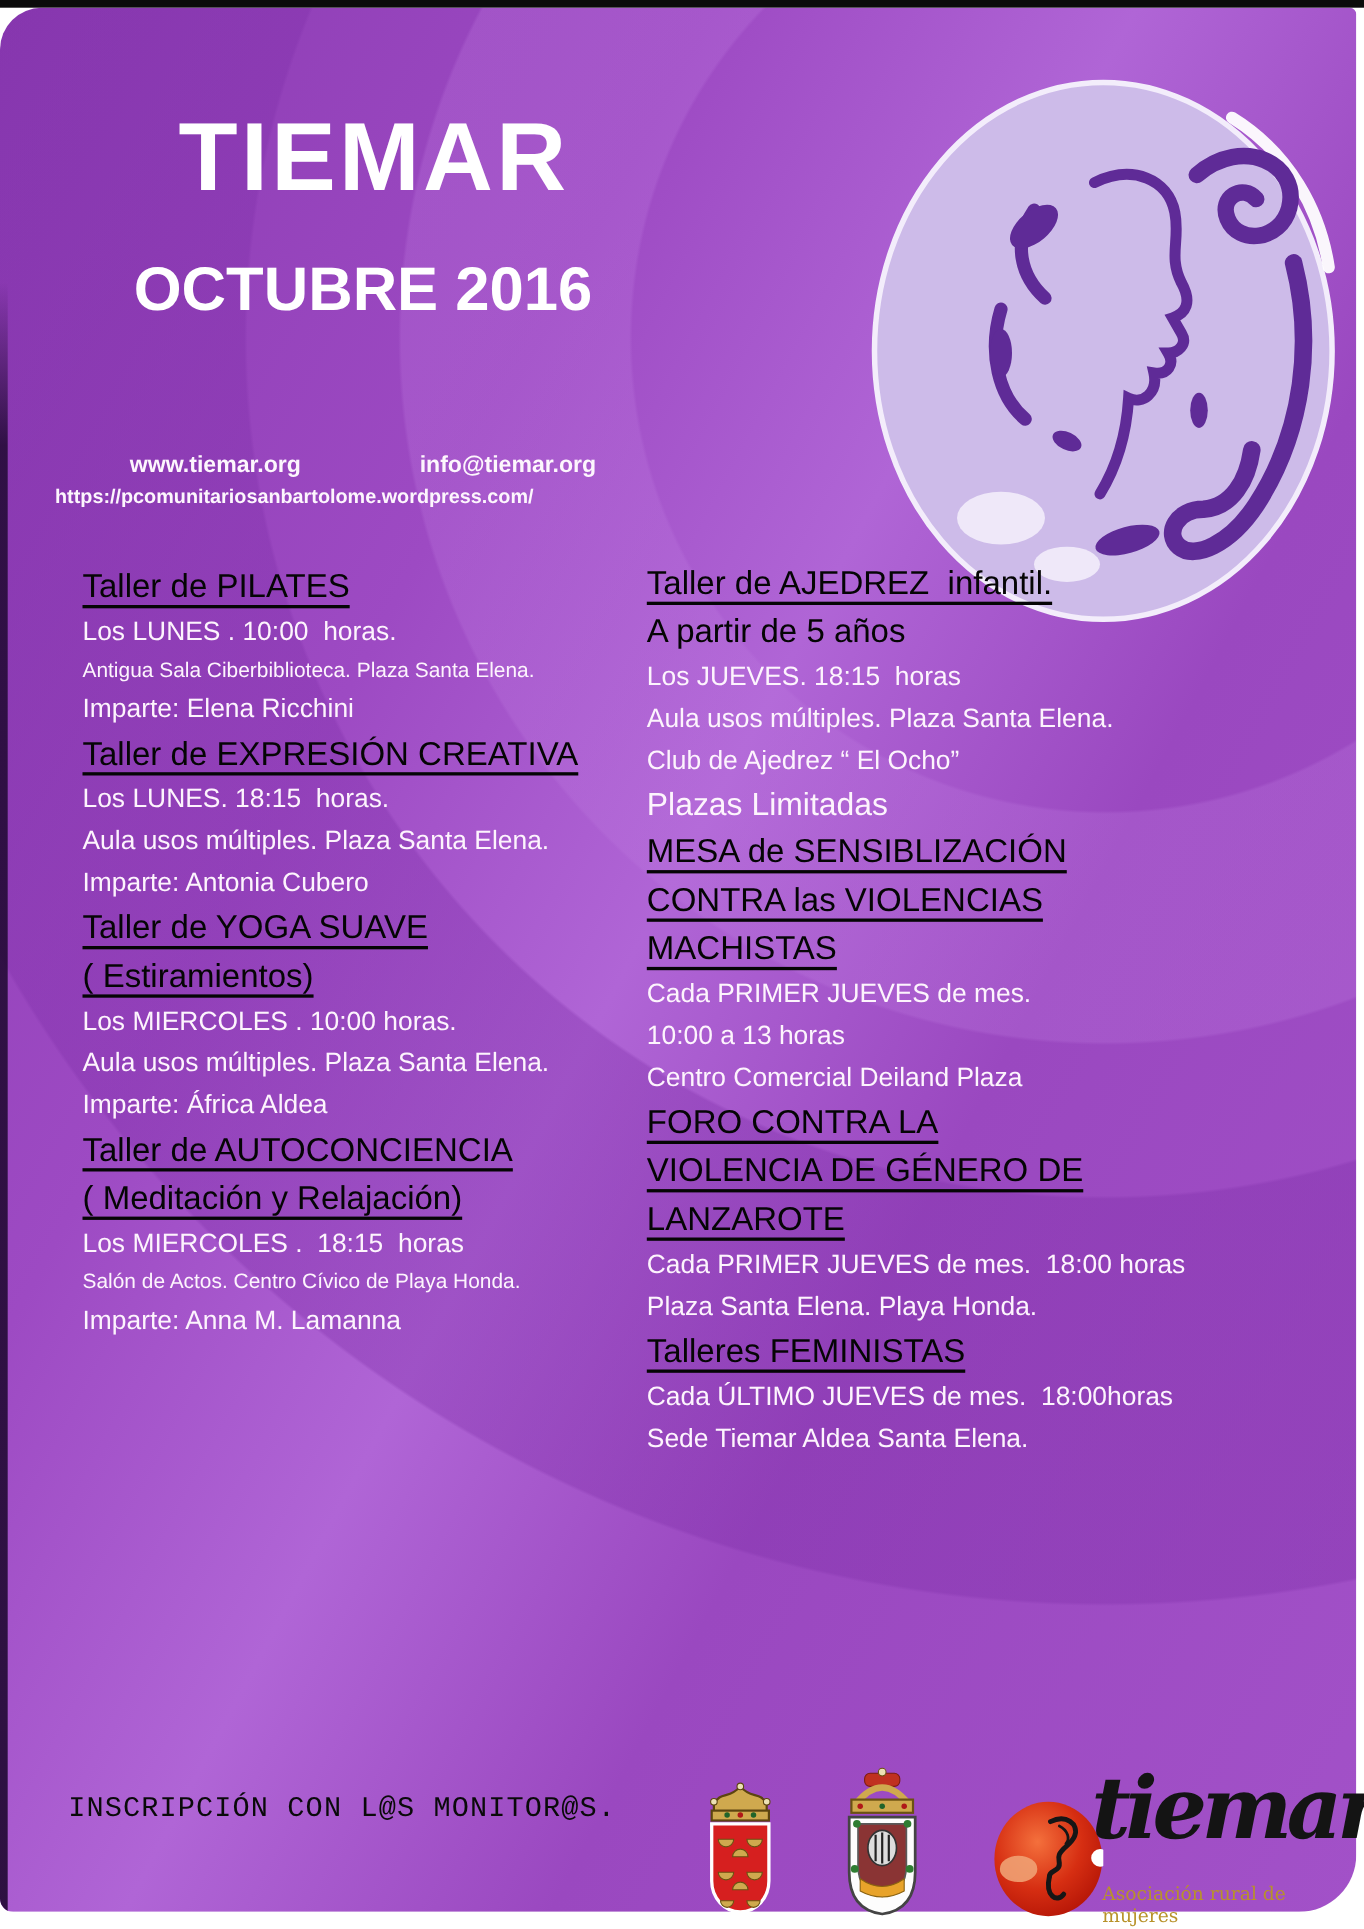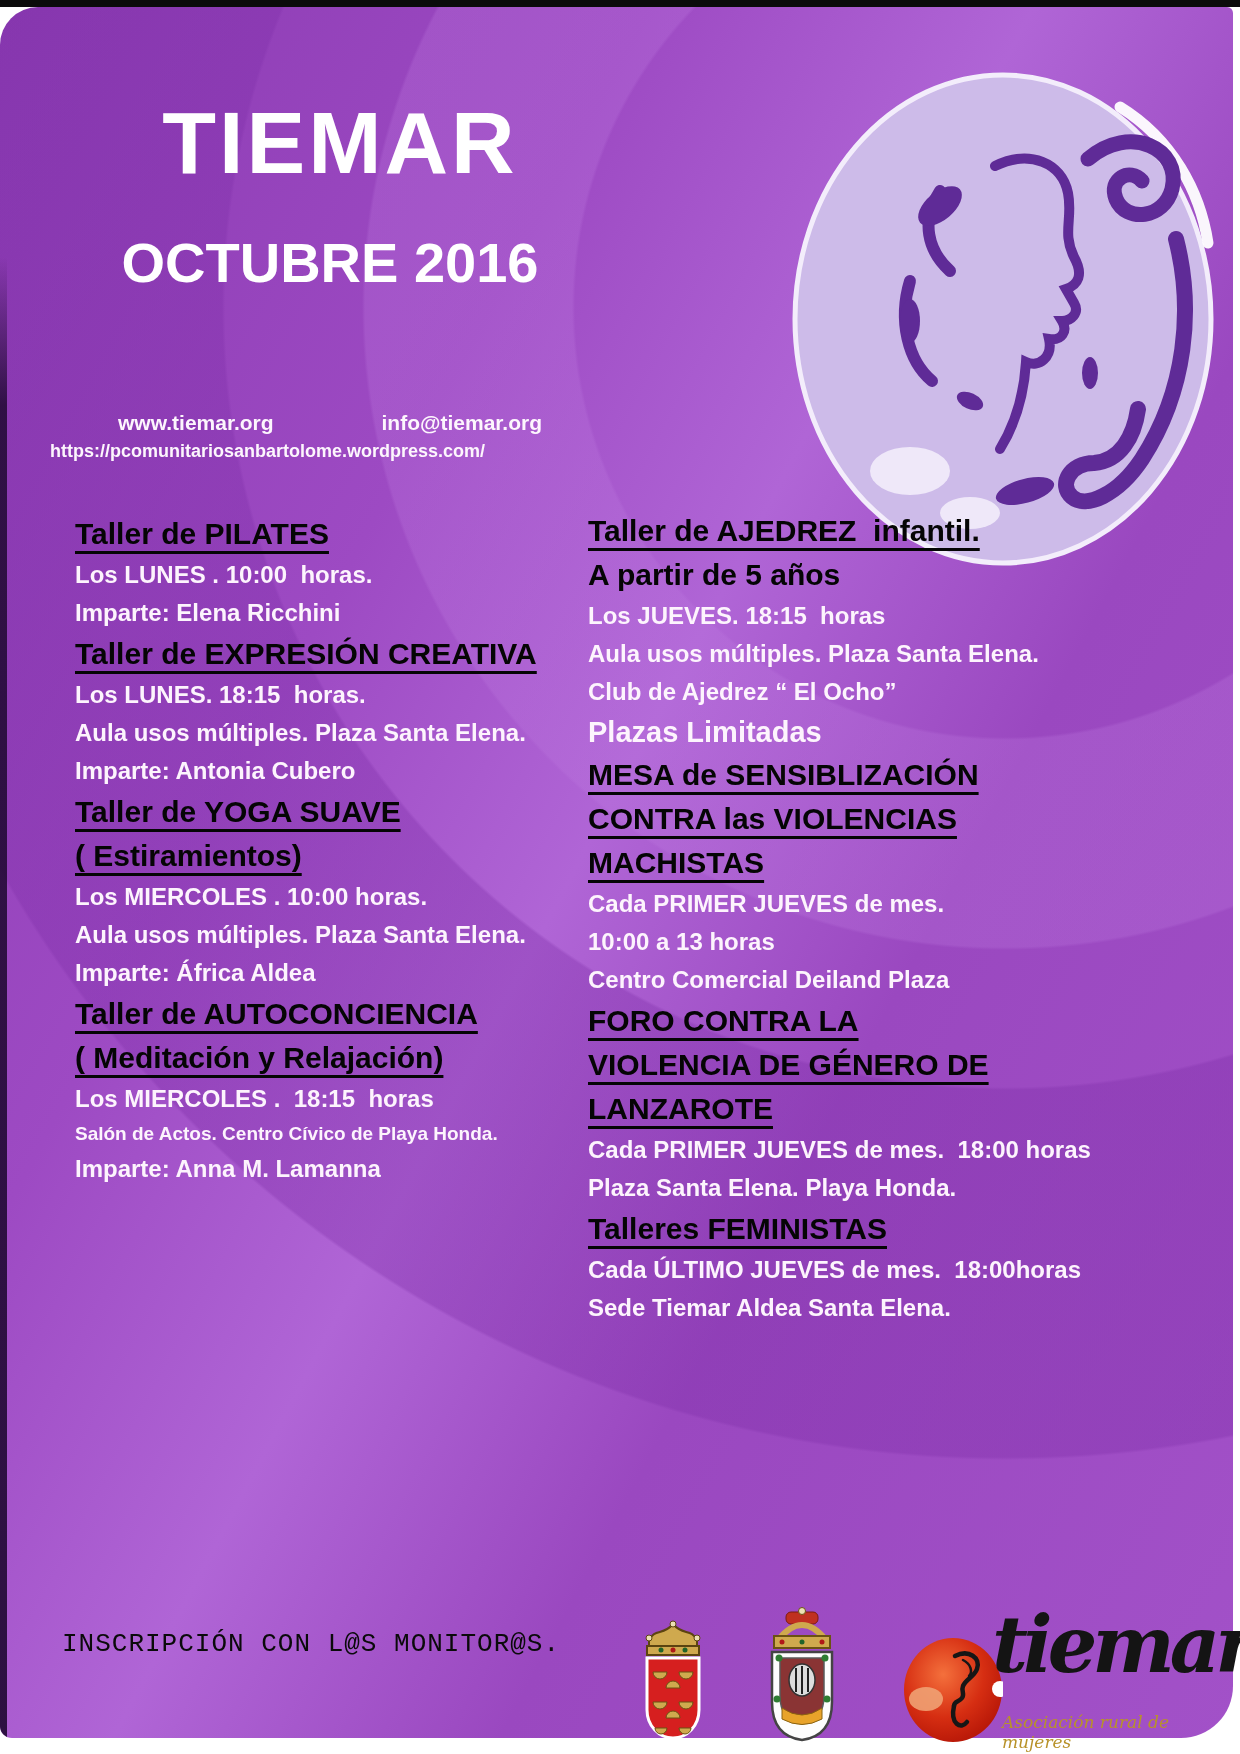--- a/index.html
+++ b/index.html
@@ -22,35 +22,35 @@
   #addr{position:absolute;left:60px;top:314px;width:540px;text-align:center;
         font-size:21px;line-height:30px;color:#fdf6fd;font-weight:bold;white-space:pre-wrap;}
   #contactrow{position:absolute;left:118px;top:404px;width:424px;display:flex;justify-content:space-between;
         font-size:21px;color:#fdf6fd;font-weight:bold;}
   #blog{position:absolute;left:50px;top:434px;width:560px;text-align:left;
         font-size:18px;color:#fdf6fd;font-weight:bold;}
   #emblem{position:absolute;left:788px;top:64px;width:434px;height:500px;}
   .col{position:absolute;width:500px;}
   #colL{left:75px;top:505px;}
   #colR{left:565px;top:502px;width:670px;margin-left:23px;}
-  .ln{white-space:pre-wrap;margin-bottom:8px;font-weight:bold;}
+  .ln{white-space:pre-wrap;margin-bottom:8px;font-weight:normal;}
   .h{font-size:30px;line-height:36px;color:#050505;margin-top:4px;
      text-decoration:underline;text-decoration-thickness:3px;text-underline-offset:7px;}
   .h2{font-size:30px;line-height:36px;color:#050505;margin-top:4px;}
   .b{font-size:24px;line-height:30px;color:#fdf4fd;}
   .s{font-size:19px;line-height:24px;color:#fdf4fd;}
   .e{font-size:29px;line-height:34px;color:#fdf4fd;margin-top:4px;}
   #inscription{position:absolute;left:62px;top:1622px;font-family:"Liberation Mono",monospace;
         font-weight:normal;font-size:26px;color:#0a0a0a;letter-spacing:1px;}
   .crest{position:absolute;}
   #tiemar-script{position:absolute;left:992px;top:1606px;width:260px;
         font-family:"DejaVu Serif",serif;font-style:italic;font-weight:bold;
         font-size:78px;letter-spacing:-5px;color:#141414;line-height:1;}
   #tiemar-tagline{position:absolute;left:1002px;top:1712px;width:230px;
-        font-family:"DejaVu Serif",serif;font-style:italic;font-size:17px;color:#b8922a;}
+        font-family:"DejaVu Serif",serif;font-size:17px;color:#b8922a;}
 </style>
 </head>
 <body>
 
 <div id="page">
   <div id="topbar"></div>
 
   <div id="card">
     <div id="leftedge"></div>
 
@@ -82,20 +82,21 @@
       </g>
       <g fill="#efe8f9">
         <ellipse cx="120" cy="400" rx="40" ry="24"></ellipse>
         <ellipse cx="180" cy="442" rx="30" ry="16"></ellipse>
       </g>
     </svg>
 
     <div id="colL" class="col">
       <div class="ln h">Taller de PILATES</div>
       <div class="ln b">Los LUNES . 10:00  horas.</div>
+      <div class="ln s">Antigua Sala Ciberbiblioteca. Plaza Santa Elena.</div>
       <div class="ln b">Imparte: Elena Ricchini</div>
       <div class="ln h">Taller de EXPRESIÓN CREATIVA</div>
       <div class="ln b">Los LUNES. 18:15  horas.</div>
       <div class="ln b">Aula usos múltiples. Plaza Santa Elena.</div>
       <div class="ln b">Imparte: Antonia Cubero</div>
       <div class="ln h">Taller de YOGA SUAVE</div>
       <div class="ln h">( Estiramientos)</div>
       <div class="ln b">Los MIERCOLES . 10:00 horas.</div>
       <div class="ln b">Aula usos múltiples. Plaza Santa Elena.</div>
       <div class="ln b">Imparte: África Aldea</div>

